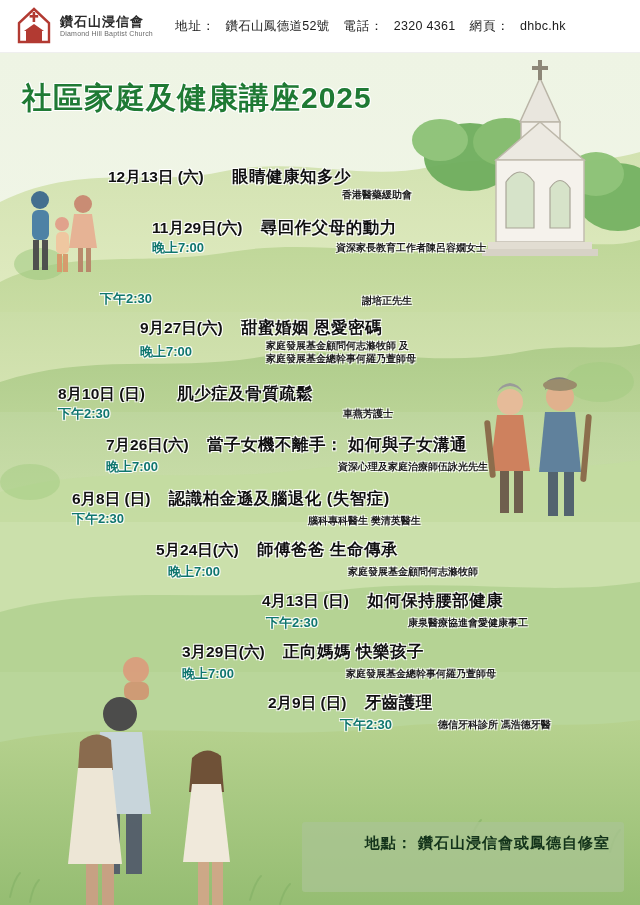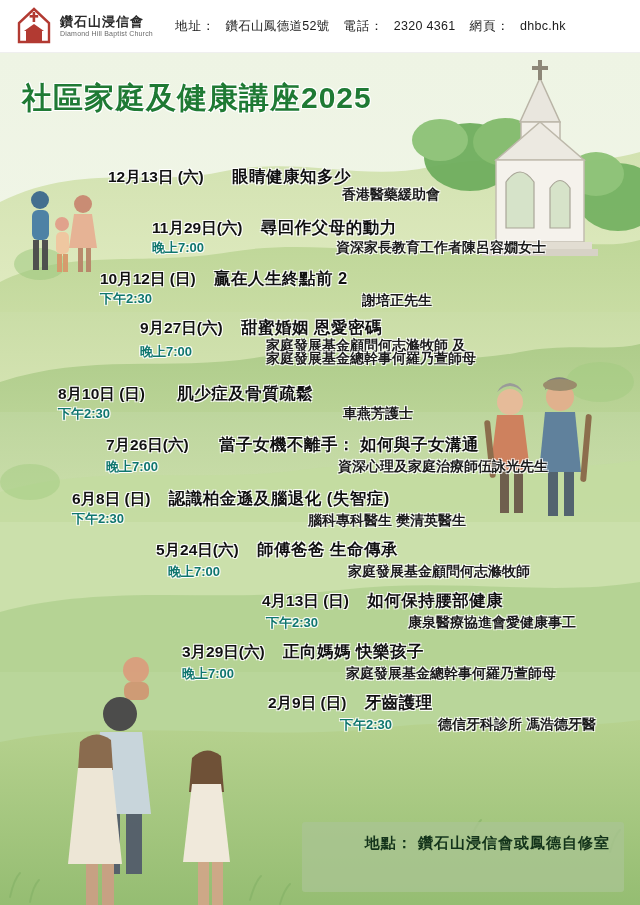--- a/index.html
+++ b/index.html
@@ -128,21 +128,21 @@
     position: absolute;
     white-space: nowrap;
     font-size: 13px;
     font-weight: bold;
     color: #0f766e;
     text-shadow: 1px 1px 0 rgba(255,255,255,0.85), -1px 1px 0 rgba(255,255,255,0.85), 1px -1px 0 rgba(255,255,255,0.85), -1px -1px 0 rgba(255,255,255,0.85);
   }
   .ev-speaker {
     position: absolute;
     white-space: nowrap;
-    font-size: 14px;
+    font-size: 10px;
     font-weight: bold;
     color: #1b1b1b;
     text-shadow: 1px 1px 0 rgba(255,255,255,0.8), -1px 1px 0 rgba(255,255,255,0.8), 1px -1px 0 rgba(255,255,255,0.8), -1px -1px 0 rgba(255,255,255,0.8);
     line-height: 13px;
   }
 
   
   .footer-note {
     position: absolute;
     left: 302px;
@@ -339,24 +339,20 @@
     <div class="event">
       <div class="ev-line1" style="left:152px; top:18px;">
         <span class="ev-date">11月29日(六)</span>
         <span class="ev-topic" style="margin-left:8px;">尋回作父母的動力</span>
       </div>
       <div class="ev-time" style="left:152px; top:40px;">晚上7:00</div>
       <div class="ev-speaker" style="left:336px; top:42px;">資深家長教育工作者陳呂容嫺女士</div>
     </div>
 
     <div class="event">
-      <div class="ev-line1" style="left:100px; top:18px;">
-        <span class="ev-date">10月12日 (日)</span>
-        <span class="ev-topic" style="margin-left:8px;">贏在人生終點前 2</span>
-      </div>
       <div class="ev-time" style="left:100px; top:40px;">下午2:30</div>
       <div class="ev-speaker" style="left:362px; top:44px;">謝培正先生</div>
     </div>
 
     <div class="event" style="height:62px;">
       <div class="ev-line1" style="left:140px; top:16px;">
         <span class="ev-date">9月27日(六)</span>
         <span class="ev-topic" style="margin-left:8px;">甜蜜婚姻 恩愛密碼</span>
       </div>
       <div class="ev-time" style="left:140px; top:42px;">晚上7:00</div>
@@ -369,21 +365,21 @@
         <span class="ev-date">8月10日 (日)</span>
         <span class="ev-topic" style="margin-left:22px;">肌少症及骨質疏鬆</span>
       </div>
       <div class="ev-time" style="left:58px; top:42px;">下午2:30</div>
       <div class="ev-speaker" style="left:300px; top:44px;padding-left:43px;">車燕芳護士</div>
     </div>
 
     <div class="event" style="height:56px;">
       <div class="ev-line1" style="left:106px; top:20px;">
         <span class="ev-date">7月26日(六)</span>
-        <span class="ev-topic" style="margin-left:20px;">當子女機不離手： 如何與子女溝通</span>
+        <span class="ev-topic" style="margin-left:8px;">當子女機不離手： 如何與子女溝通</span>
       </div>
       <div class="ev-time" style="left:106px; top:44px;">晚上7:00</div>
       <div class="ev-speaker" style="left:338px; top:46px;">資深心理及家庭治療師伍詠光先生</div>
     </div>
 
     <div class="event">
       <div class="ev-line1" style="left:72px; top:18px;">
         <span class="ev-date">6月8日 (日)</span>
         <span class="ev-topic" style="margin-left:8px;">認識柏金遜及腦退化 (失智症)</span>
       </div>

